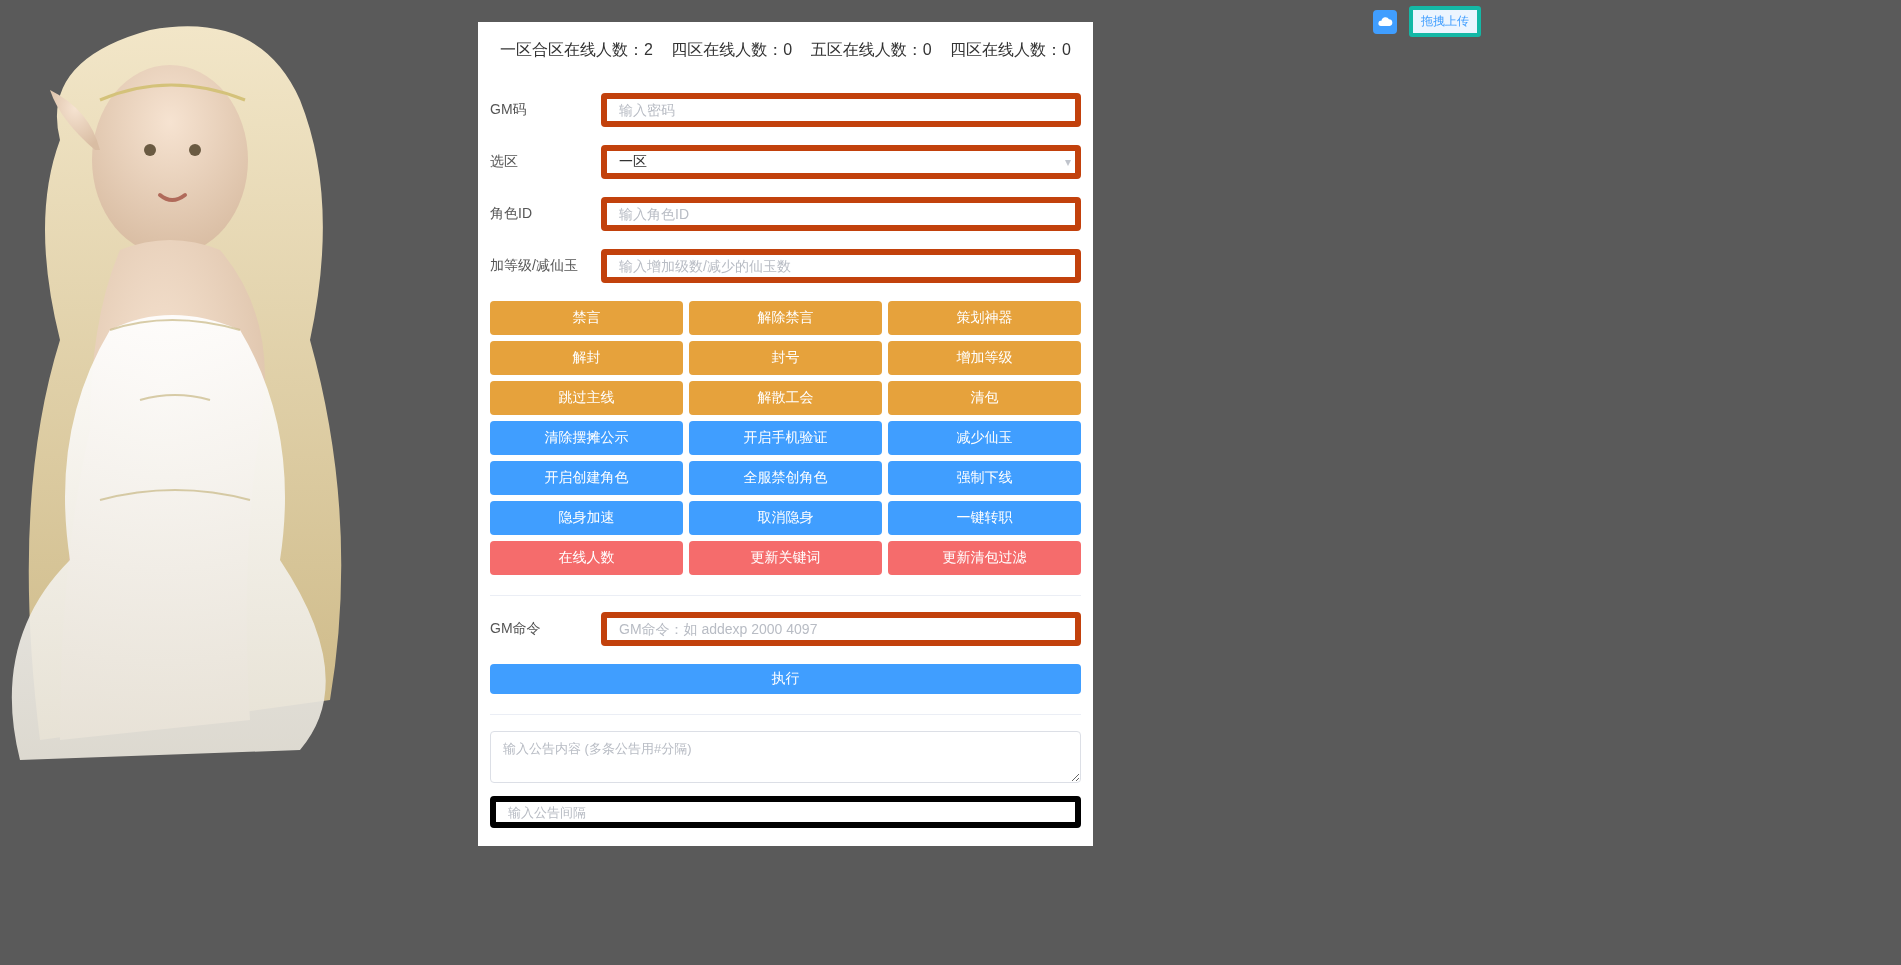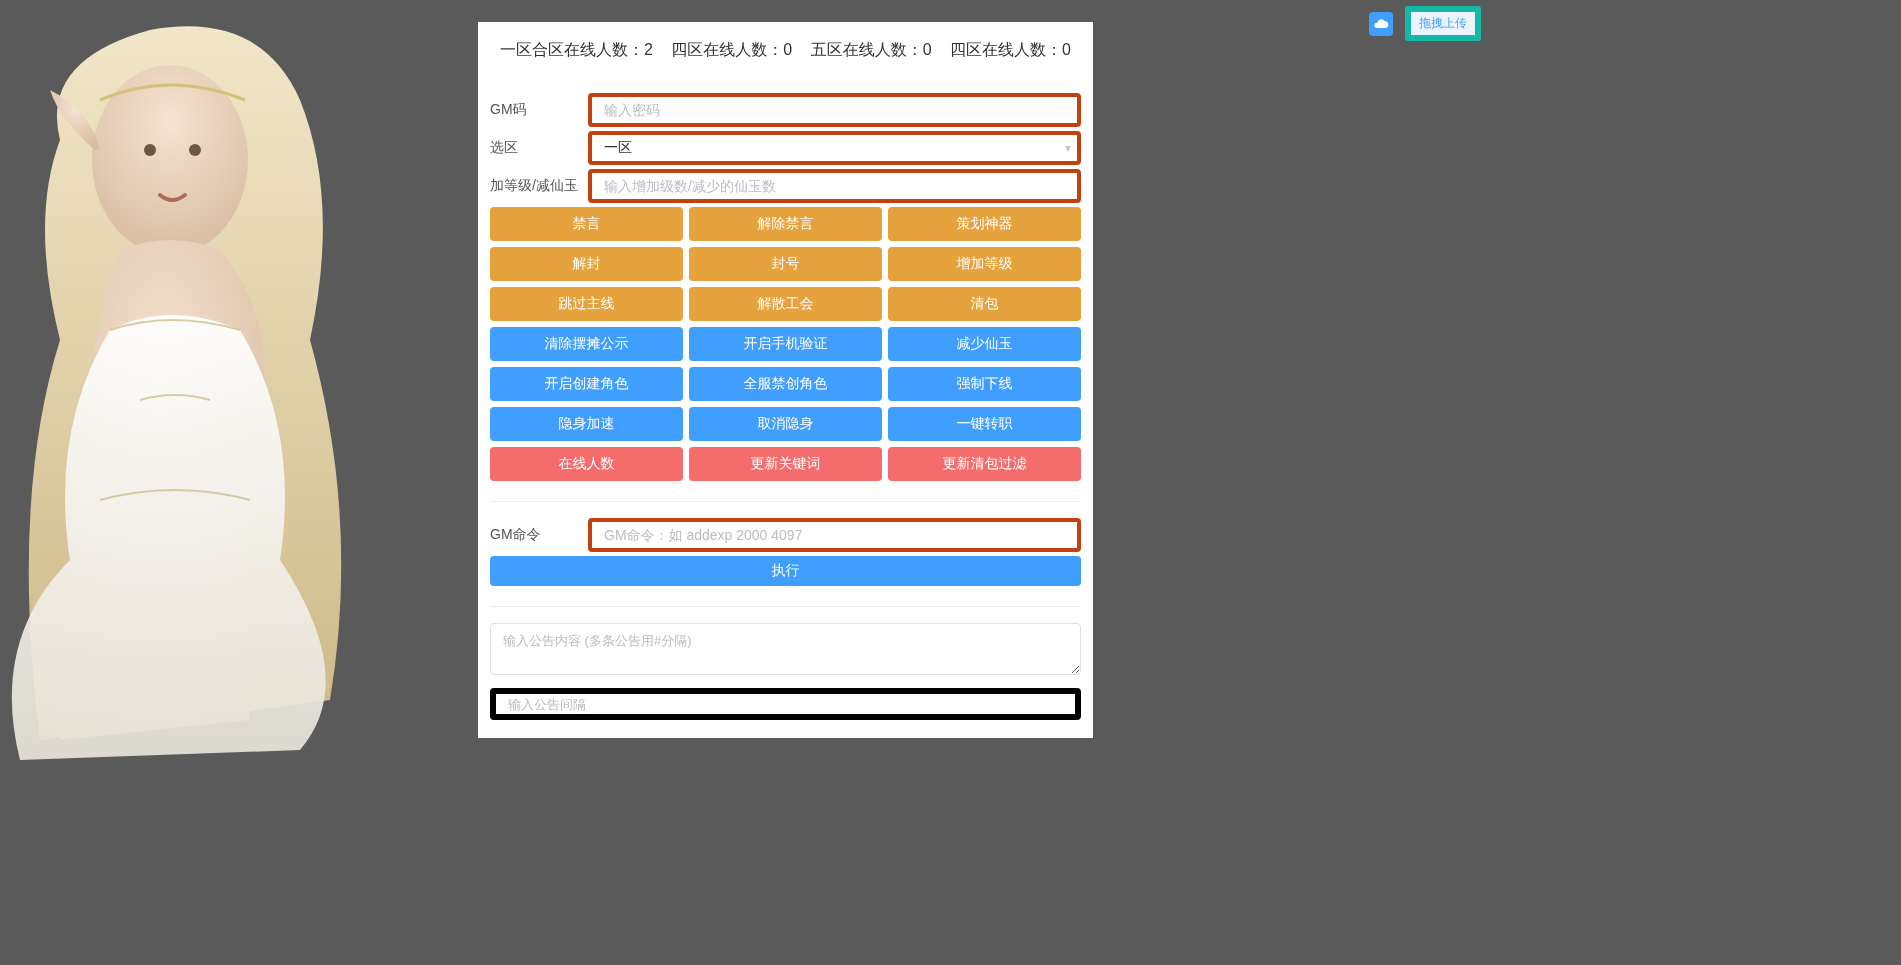--- a/index.html
+++ b/index.html
@@ -32,31 +32,32 @@
   font-size: 16px;
   color: #333;
 }
 .header-line .gap { display:inline-block; width:14px;}
 .form-section {
   padding: 12px 12px 0 12px;
 }
 .form-row {
   display: flex;
   align-items: center;
-  margin-bottom: 4px;
+  margin-bottom: 18px;
+  gap: 13px;
 }
 .form-label {
   width: 98px;
   color: #555;
   font-size: 14px;
 }
 .form-control {
   flex: 1;
   height: 34px;
-  border: 4px solid #c2410c;
+  border: 6px solid #c2410c;
   border-radius: 4px;
   padding: 0 12px;
   font-size: 14px;
   color: #333;
   outline: none;
 }
 .form-control::placeholder { color: #b8bcc4; }
 .select-wrap {
   flex: 1;
   position: relative;
@@ -144,21 +145,21 @@
 }
 .upload-icon-box {
   width: 24px; height: 24px;
   background: #409eff;
   border-radius: 4px;
   display: flex; align-items: center; justify-content: center;
 }
 .upload-btn {
   background: #ecf5ff;
   color: #409eff;
-  border: 6px solid #14b8a6;
+  border: 4px solid #14b8a6;
   border-radius: 3px;
   font-size: 12px;
   padding: 3px 8px;
   cursor: pointer;
   margin-left: 8px;
 }
 
 .elf-svg { width:100%; height:100%; }
 </style>
 </head>
@@ -217,20 +218,24 @@
       <input class="form-control" type="password" placeholder="输入密码" style="">
     </div>
     <div class="form-row">
       <div class="form-label">选区</div>
       <div class="select-wrap">
         <input class="form-control" readonly="" value="一区" style="">
         <span class="select-caret">▾</span>
       </div>
     </div>
     <div class="form-row">
+      <div class="form-label">角色ID</div>
+      <input class="form-control" placeholder="输入角色ID" style="">
+    </div>
+    <div class="form-row">
       <div class="form-label">加等级/减仙玉</div>
       <input class="form-control" placeholder="输入增加级数/减少的仙玉数" style="">
     </div>
   </div>
 
   <div class="btn-grid">
     <div class="btn-row">
       <button class="btn btn-warning">禁言</button>
       <button class="btn btn-warning">解除禁言</button>
       <button class="btn btn-warning">策划神器</button>

